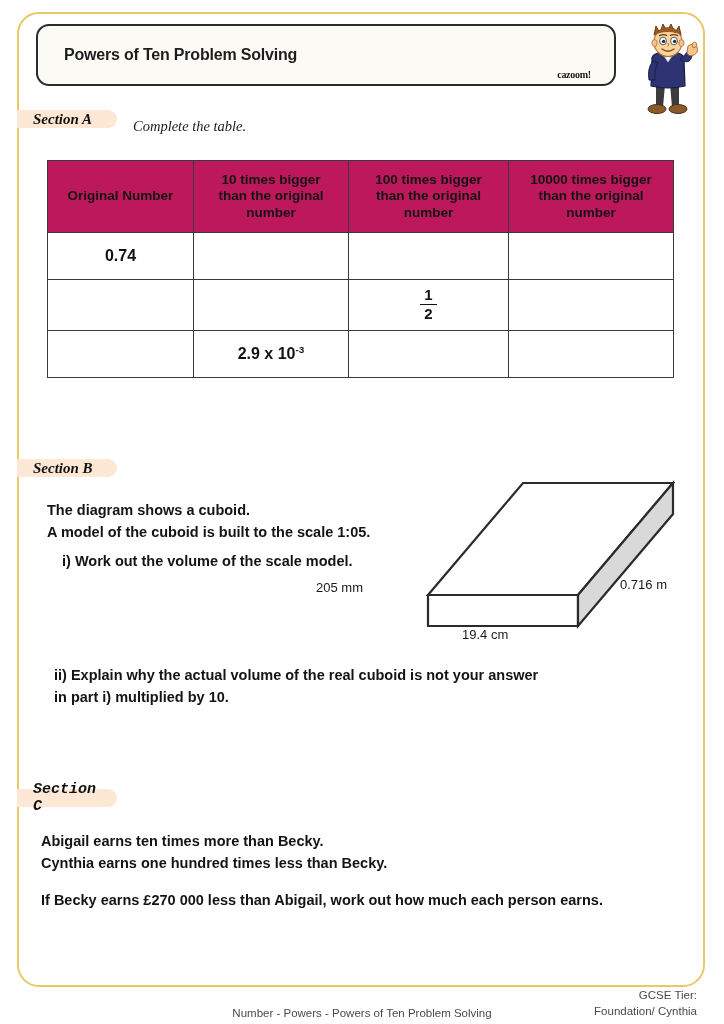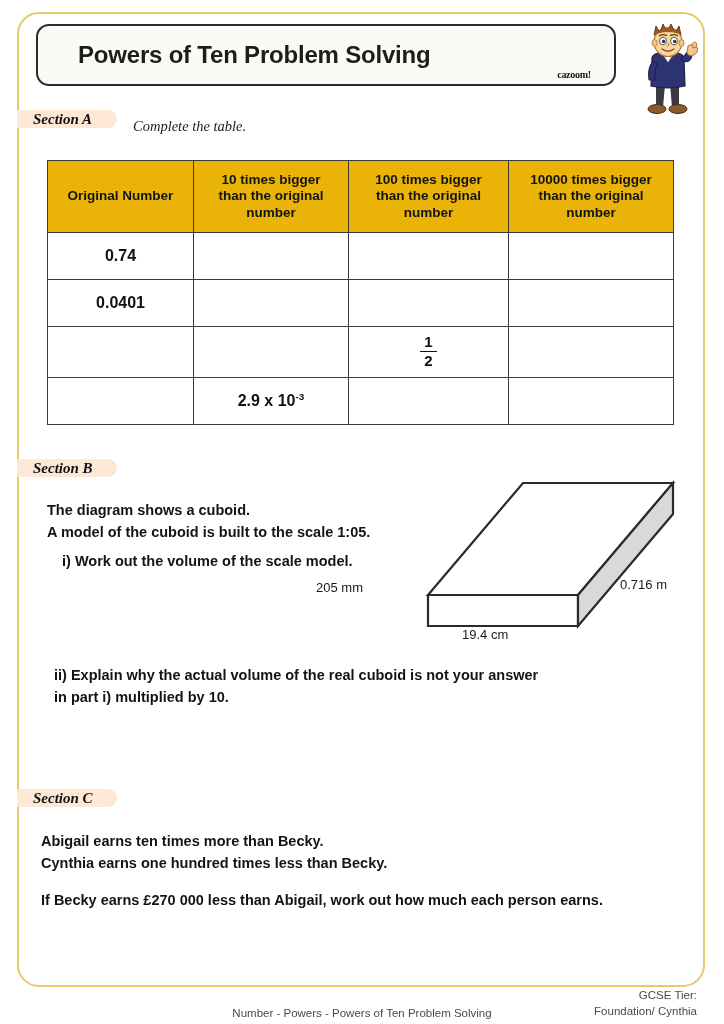--- a/index.html
+++ b/index.html
@@ -29,25 +29,25 @@
     position: absolute;
     left: 36px; top: 24px;
     width: 580px; height: 62px;
     border: 2.5px solid #2b2b2b;
     border-radius: 13px;
     background: #fbfaf5;
     display: flex;
     align-items: center;
   }
   .title-text {
-    font-size: 24px;
+    font-size: 16px;
     font-weight: bold;
     color: #1d1d1d;
     letter-spacing: -0.2px;
-    margin-left: 40px;
+    margin-left: 26px;
     flex: 1;
   }
   .logo-box {
     width: 44px; height: 46px;
     margin-right: 18px;
     display: flex;
     flex-direction: column;
     align-items: center;
     justify-content: center;
     gap: 38px;
@@ -115,21 +115,21 @@
     width: 626px;
     border-collapse: collapse;
     table-layout: fixed;
   }
   .ptable th, .ptable td {
     border: 1.6px solid #3a3a3a;
     text-align: center;
     vertical-align: middle;
   }
   .ptable th {
-    background: #eab308;
+    background: #be185d;
     color: #141414;
     font-size: 13.5px;
     font-weight: bold;
     line-height: 1.22;
     height: 72px;
     padding: 3px 5px;
   }
   .ptable td {
     height: 47px;
     font-size: 16px;
@@ -289,26 +289,20 @@
     </tr>
   </thead>
   <tbody>
     <tr>
       <td>0.74</td>
       <td></td>
       <td></td>
       <td></td>
     </tr>
     <tr>
-      <td>0.0401</td>
-      <td></td>
-      <td></td>
-      <td></td>
-    </tr>
-    <tr>
       <td class="tall"></td>
       <td class="tall"></td>
       <td class="tall">
         <span class="frac">
           <span class="num">1</span>
           <span class="den">2</span>
         </span>
       </td>
       <td class="tall"></td>
     </tr>
@@ -343,21 +337,21 @@
   <div class="dim-label" style="left:-82px; top:110px;">205 mm</div>
   <div class="dim-label" style="left:64px; top:157px;">19.4 cm</div>
   <div class="dim-label" style="left:222px; top:107px;">0.716 m</div>
 </div>
 
 <div class="body-text" style="left:54px; top:665px; width:590px;">
   <div>ii) Explain why the actual volume of the real cuboid is not your answer</div>
   <div>in part i) multiplied by 10.</div>
 </div>
 
-<div class="section-badge" style="left:17px; top:789px; width:100px;">Section C</div>
+<div class="section-badge" style="left:17px; top:789px; width:100px;font-family:Liberation Mono, monospace;">Section C</div>
 
 <div class="body-text" style="left:41px; top:831px; width:640px;">
   <div>Abigail earns ten times more than Becky.</div>
   <div>Cynthia earns one hundred times less than Becky.</div>
   <div style="height:15px;"></div>
   <div>If  Becky earns £270 000 less than Abigail, work out how much each person earns.</div>
 </div>
 
 <div class="footer">
   <div class="foot-center">Number - Powers - Powers of Ten Problem Solving</div>

